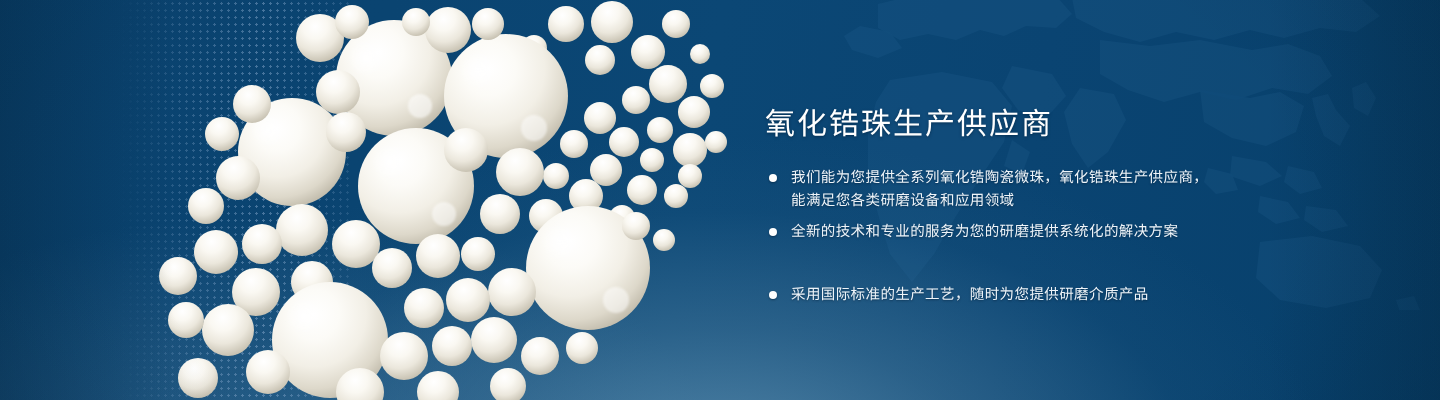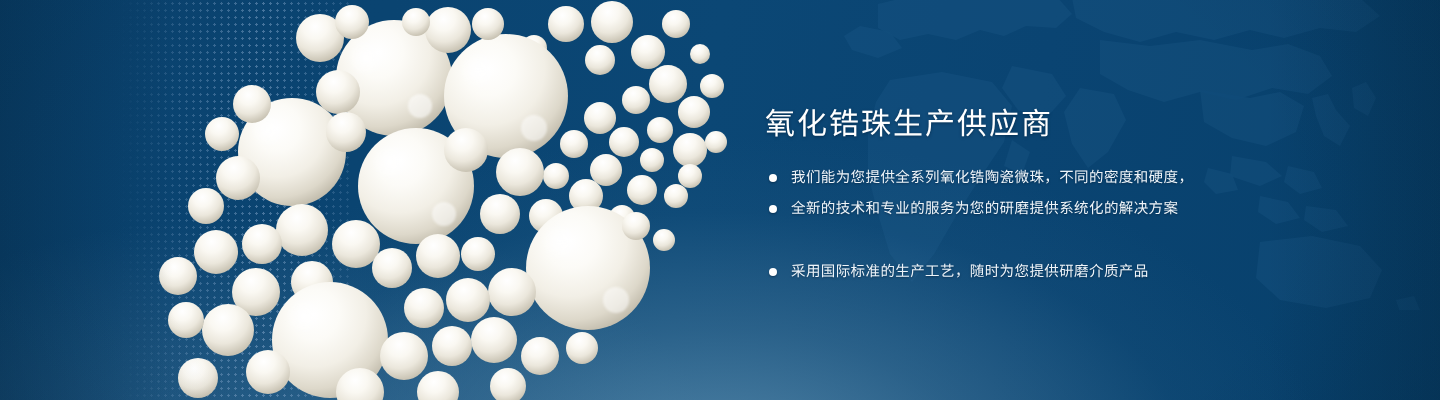--- a/index.html
+++ b/index.html
@@ -296,21 +296,22 @@
   </div>
 
   <div class="bg-vignette"></div>
 
   <div class="copy">
     <h1 class="headline">氧化锆珠生产供应商</h1>
     <ul class="bullets">
 
       <li class="bullet">
         <span class="dot"></span>
-        <span class="line">我们能为您提供全系列氧化锆陶瓷微珠，不同的密度和硬度，</span>
+        <span class="line">我们能为您提供全系列氧化锆陶瓷微珠，氧化锆珠生产供应商，</span>
+        <span class="line">能满足您各类研磨设备和应用领域</span>
       </li>
 
       <li class="bullet">
         <span class="dot"></span>
         <span class="line">全新的技术和专业的服务为您的研磨提供系统化的解决方案</span>
       </li>
 
       <li class="bullet">
         <span class="dot"></span>
         <span class="line">采用国际标准的生产工艺，随时为您提供研磨介质产品</span>

